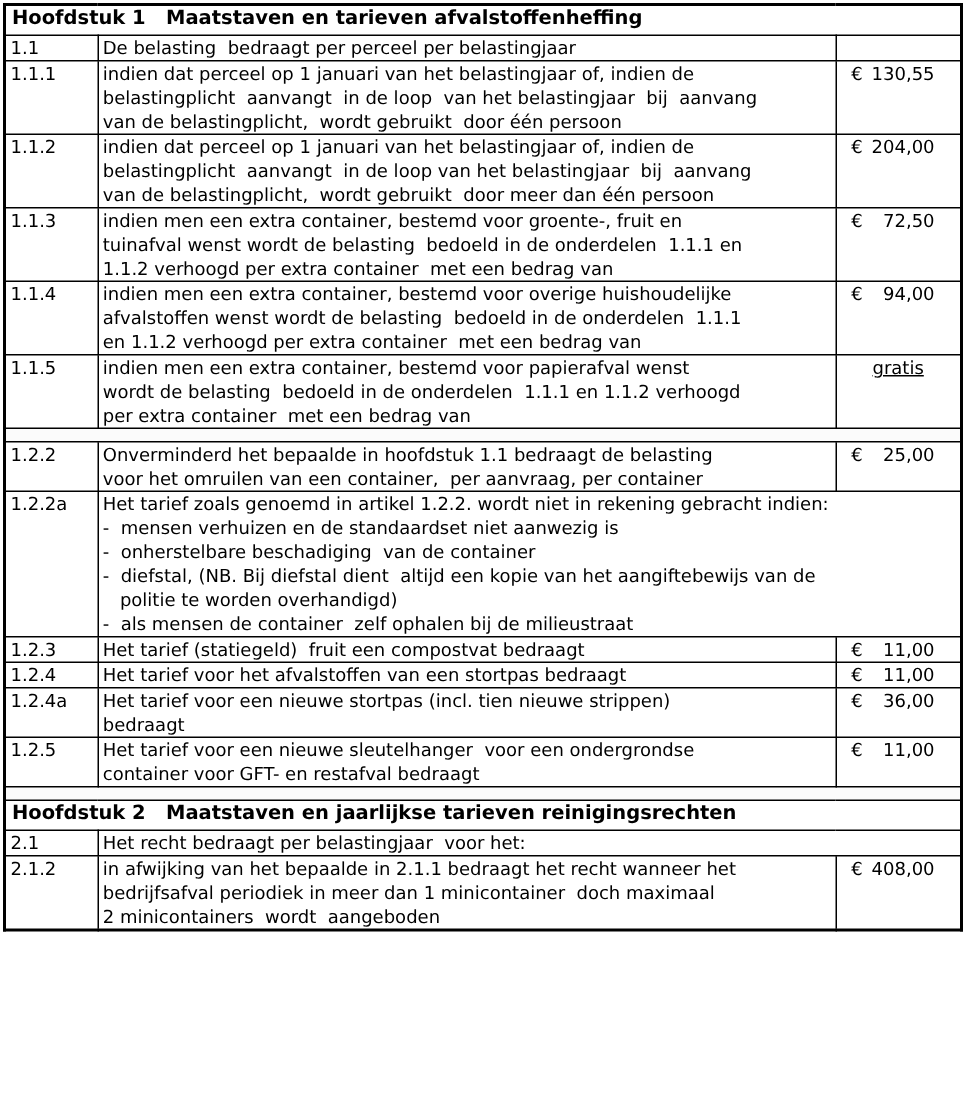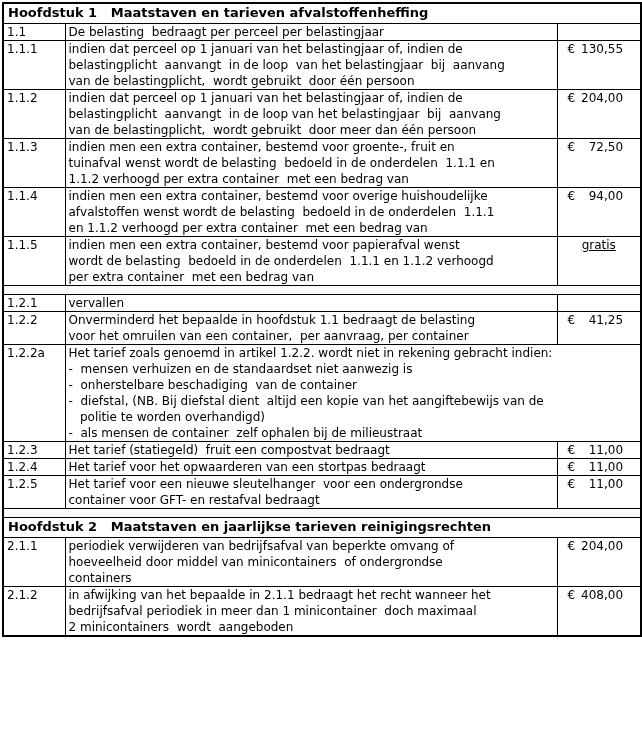--- a/index.html
+++ b/index.html
@@ -151,34 +151,29 @@
         <td class="c-amt">
           <div class="amt-center">gratis</div>
         </td>
       </tr>
 
       <tr class="spacer-row">
         <td colspan="3"></td>
       </tr>
 
 
-      <tr>
-        <td class="c-num">1.2.1</td>
-        <td class="c-desc">vervallen</td>
-        <td class="c-amt"></td>
-      </tr>
 
       <tr>
         <td class="c-num">1.2.2</td>
         <td class="c-desc">Onverminderd het bepaalde in hoofdstuk 1.1 bedraagt de belasting
 voor het omruilen van een container,  per aanvraag, per container</td>
         <td class="c-amt">
           <div class="amt-wrap">
             <span>€</span>
-            <span>41,25</span>
+            <span>25,00</span>
           </div>
         </td>
       </tr>
 
       <tr>
         <td class="c-num">1.2.2a</td>
         <td class="c-desc" colspan="2">Het tarief zoals genoemd in artikel 1.2.2. wordt niet in rekening gebracht indien:
 -  mensen verhuizen en de standaardset niet aanwezig is
 -  onherstelbare beschadiging  van de container
 -  diefstal, (NB. Bij diefstal dient  altijd een kopie van het aangiftebewijs van de
@@ -192,29 +187,40 @@
         <td class="c-amt">
           <div class="amt-wrap">
             <span>€</span>
             <span>11,00</span>
           </div>
         </td>
       </tr>
 
       <tr>
         <td class="c-num">1.2.4</td>
-        <td class="c-desc">Het tarief voor het opwaarderen van een stortpas bedraagt</td>
+        <td class="c-desc">Het tarief voor het afvalstoffen van een stortpas bedraagt</td>
         <td class="c-amt">
           <div class="amt-wrap">
             <span>€</span>
             <span>11,00</span>
           </div>
         </td>
       </tr>
 
+      <tr>
+        <td class="c-num">1.2.4a</td>
+        <td class="c-desc">Het tarief voor een nieuwe stortpas (incl. tien nieuwe strippen)
+bedraagt</td>
+        <td class="c-amt">
+          <div class="amt-wrap">
+            <span>€</span>
+            <span>36,00</span>
+          </div>
+        </td>
+      </tr>
 
       <tr>
         <td class="c-num">1.2.5</td>
         <td class="c-desc">Het tarief voor een nieuwe sleutelhanger  voor een ondergrondse
 container voor GFT- en restafval bedraagt</td>
         <td class="c-amt">
           <div class="amt-wrap">
             <span>€</span>
             <span>11,00</span>
           </div>
@@ -222,33 +228,25 @@
       </tr>
 
       <tr class="spacer-row">
         <td colspan="3"></td>
       </tr>
 
       <tr class="section-row">
         <td colspan="3">Hoofdstuk 2   Maatstaven en jaarlijkse tarieven reinigingsrechten</td>
       </tr>
 
-
-      <tr>
-        <td class="c-num">2.1.1</td>
-        <td class="c-desc">periodiek verwijderen van bedrijfsafval van beperkte omvang of
-hoeveelheid door middel van minicontainers  of ondergrondse
-containers</td>
-        <td class="c-amt">
-          <div class="amt-wrap">
-            <span>€</span>
-            <span>204,00</span>
-          </div>
-        </td>
-      </tr>
+      <tr>
+        <td class="c-num">2.1</td>
+        <td class="c-desc" colspan="2">Het recht bedraagt per belastingjaar  voor het:</td>
+      </tr>
+
 
       <tr>
         <td class="c-num">2.1.2</td>
         <td class="c-desc">in afwijking van het bepaalde in 2.1.1 bedraagt het recht wanneer het
 bedrijfsafval periodiek in meer dan 1 minicontainer  doch maximaal
 2 minicontainers  wordt  aangeboden</td>
         <td class="c-amt">
           <div class="amt-wrap">
             <span>€</span>
             <span>408,00</span>

